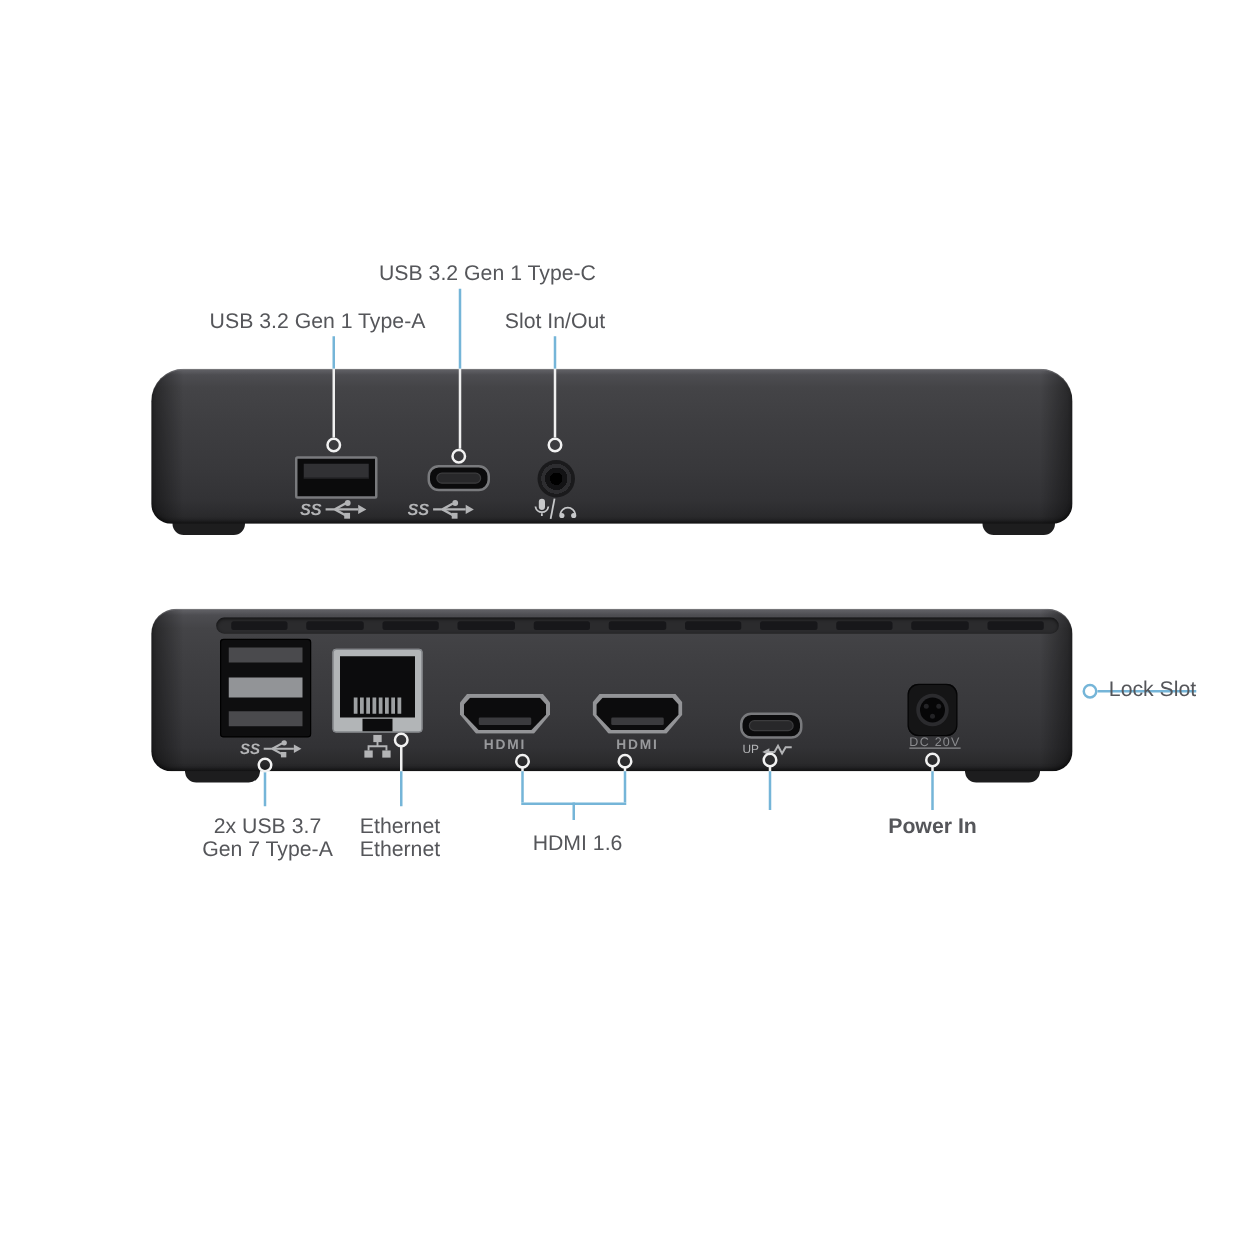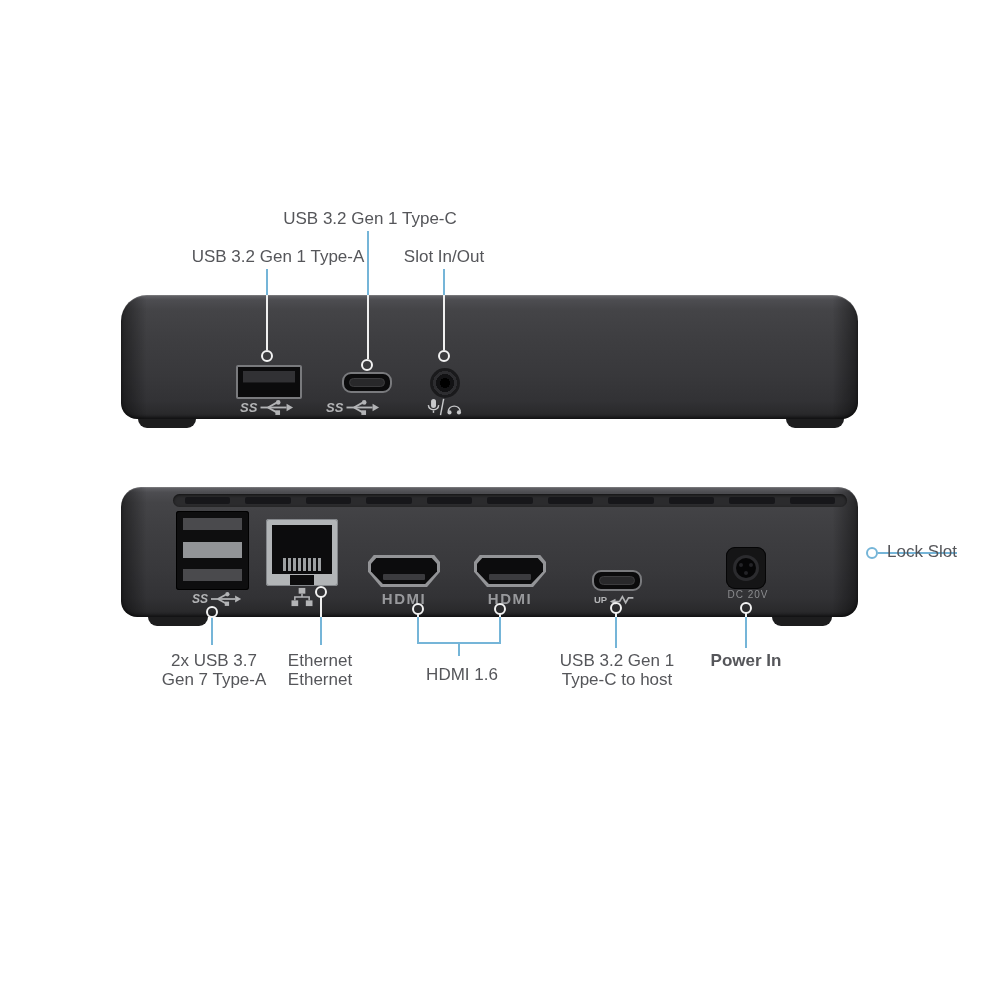--- a/index.html
+++ b/index.html
@@ -57,23 +57,23 @@
   .line-v{position:absolute;width:2px;background:var(--callout);z-index:5;}
   .line-v.on-device{background:#f0f0f0;}
   .line-h{position:absolute;height:2px;background:var(--callout);z-index:5;}
   .marker{position:absolute;width:8px;height:8px;border:2px solid #f2f2f2;border-radius:50%;background:transparent;z-index:6;}
   .marker.blue{border-color:var(--callout);background:#fff;}
   
   .lbl{position:absolute;font-size:17px;color:var(--label);white-space:nowrap;
     transform:translateX(-50%);text-align:center;line-height:19px;z-index:5;}
   .lbl.noshift{transform:none;}
   .marking{position:absolute;color:var(--marking);z-index:5;}
-  .hdmitxt{font-size:15px;font-weight:bold;letter-spacing:1.5px;color:#98999c;transform:translateX(-50%);}
+  .hdmitxt{font-size:11px;font-weight:bold;letter-spacing:1.5px;color:#98999c;transform:translateX(-50%);}
   .dctxt{font-size:10px;letter-spacing:1px;color:#8b8c8f;transform:translateX(-50%);}
-  .upmark{display:flex;align-items:center;gap:2px;font-size:9.5px;font-weight:bold;color:#b3b4b6;}
+  .upmark{display:flex;align-items:center;gap:2px;font-size:9.5px;font-weight:normal;color:#b3b4b6;}
 </style>
 </head>
 <body>
 
 <div class="canvas">
 
   <div class="foot" style="left:138px;top:408px;width:58px;height:20px;"></div>
   <div class="foot" style="left:786px;top:408px;width:58px;height:20px;"></div>
   <div class="body front-body"></div>
 
@@ -118,22 +118,22 @@
         <path d="M1.5 8 a5.8 5.8 0 0 0 11.5 0"></path>
         <path d="M7.2 14 V16.5"></path>
         <path d="M18.5 1 L15 19"></path>
         <path d="M23.5 15 a6.8 6.8 0 0 1 13.5 0"></path>
       </g>
       <circle cx="25" cy="16" r="2.3" fill="currentColor"></circle>
       <circle cx="35.5" cy="16" r="2.3" fill="currentColor"></circle>
     </svg>
   </div>
 
-  <div class="lbl" style="left:370px;top:209px;">USB 3.2 Gen 1 Type-C</div>
-  <div class="lbl" style="left:278px;top:247px;">USB 3.2 Gen 1 Type-A</div>
+  <div class="lbl" style="left:390px;top:209px;">USB 3.2 Gen 1 Type-C</div>
+  <div class="lbl" style="left:254px;top:247px;">USB 3.2 Gen 1 Type-A</div>
   <div class="lbl" style="left:444px;top:247px;">Slot In/Out</div>
 
   <div class="line-v" style="left:367px;top:231px;height:64px;"></div>
   <div class="line-v on-device" style="left:367px;top:295px;height:64px;"></div>
   <div class="marker" style="left:361px;top:359px;"></div>
 
   <div class="line-v" style="left:266px;top:269px;height:26px;"></div>
   <div class="line-v on-device" style="left:266px;top:295px;height:55px;"></div>
   <div class="marker" style="left:261px;top:350px;"></div>
 
@@ -223,21 +223,21 @@
   </div>
   <div class="marking hdmitxt" style="left:404px;top:590px;">HDMI</div>
   <div class="marking hdmitxt" style="left:510px;top:590px;">HDMI</div>
   <div class="marking upmark" style="left:594px;top:593px;">
     <span>UP</span>
     <svg viewBox="0 0 32 16" width="26" height="13" style="color:#b3b4b6">
       <path d="M8 7 L1 10.5 L8 14 Z" fill="currentColor"></path>
       <polyline points="7,10.5 13,10.5 16.5,4.5 20.5,12 24,6 30,6" stroke="currentColor" stroke-width="2" fill="none"></polyline>
     </svg>
   </div>
-  <div class="marking dctxt" style="left:748px;top:589px;">DC 20V</div>
+  <div class="marking dctxt" style="left:748px;top:589px;text-decoration:underline;">DC 20V</div>
 
   <div class="marker" style="left:206px;top:606px;"></div>
   <div class="line-v" style="left:211px;top:616px;height:29px;"></div>
   <div class="lbl" style="left:214px;top:651px;">
     <div>2x USB 3.7</div>
     <div>Gen 7 Type-A</div>
   </div>
 
   <div class="marker" style="left:315px;top:586px;"></div>
   <div class="line-v on-device" style="left:320px;top:597px;height:20px;"></div>
@@ -253,24 +253,20 @@
   <div class="line-v on-device" style="left:499px;top:613px;height:4px;"></div>
   <div class="line-v" style="left:417px;top:617px;height:25px;"></div>
   <div class="line-v" style="left:499px;top:617px;height:25px;"></div>
   <div class="line-h" style="left:417px;top:642px;width:84px;"></div>
   <div class="line-v" style="left:458px;top:642px;height:14px;"></div>
   <div class="lbl" style="left:462px;top:665px;">HDMI 1.6</div>
 
   <div class="marker" style="left:610px;top:602px;"></div>
   <div class="line-v on-device" style="left:615px;top:612px;height:5px;"></div>
   <div class="line-v" style="left:615px;top:617px;height:31px;"></div>
-  <div class="lbl" style="left:617px;top:651px;">
-    <div>USB 3.2 Gen 1</div>
-    <div>Type-C to host</div>
-  </div>
 
   <div class="marker" style="left:740px;top:602px;"></div>
   <div class="line-v on-device" style="left:745px;top:612px;height:5px;"></div>
   <div class="line-v" style="left:745px;top:617px;height:31px;"></div>
   <div class="lbl" style="left:746px;top:651px;font-weight:bold;">Power In</div>
 
   <div class="marker blue" style="left:866px;top:547px;"></div>
   <div class="line-h" style="left:878px;top:552px;width:79px;"></div>
   <div class="lbl noshift" style="left:877px;top:542px;width:80px;text-align:right;">Lock Slot</div>
 

